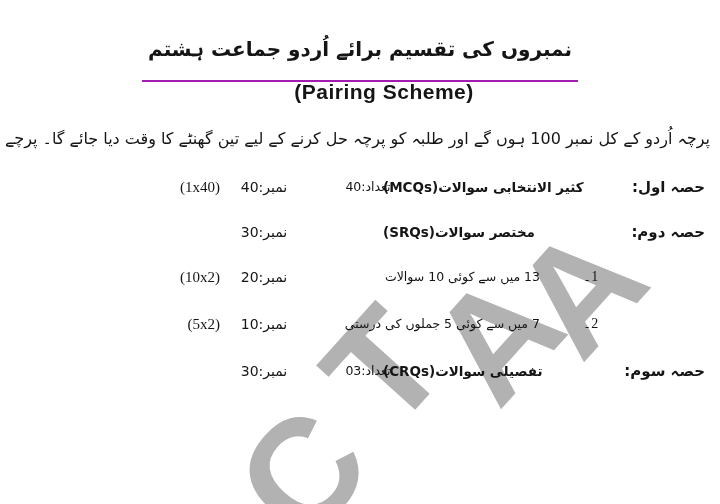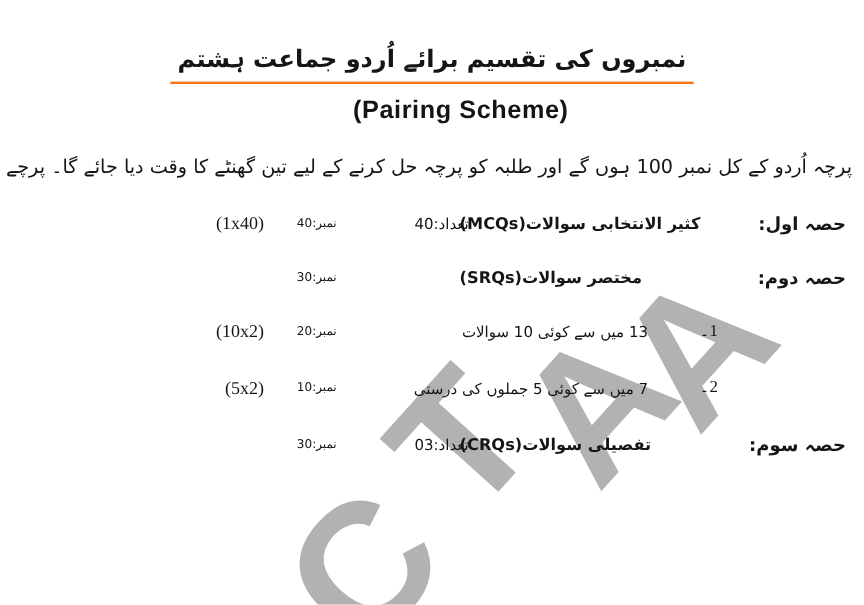--- a/index.html
+++ b/index.html
@@ -17,21 +17,21 @@
   .w1{left:338px;top:292px;}
   .w2{left:442px;top:262px;}
   .w3{left:525px;top:215px;}
   
   .content{position:absolute;inset:0;z-index:1;}
   .center{position:absolute;left:0;right:0;text-align:center;}
   .title-wrap{top:34px;}
   .doc-title{
     display:inline-block;direction:rtl;font-family:"DejaVu Sans",sans-serif;
     font-weight:bold;font-size:20px;line-height:30px;
-    padding:0 6px 4px 6px;border-bottom:2px solid #f97316;
+    padding:0 6px 16px 6px;border-bottom:2px solid #a21caf;
   }
   .subtitle-wrap{top:79px;padding-left:48px;}
   .doc-subtitle{
     display:inline-block;font-family:"Liberation Sans",sans-serif;
     font-weight:bold;font-size:21px;line-height:26px;letter-spacing:.5px;
   }
   .intro{
     position:absolute;top:127px;right:10px;direction:rtl;white-space:nowrap;
     font-family:"DejaVu Sans",sans-serif;font-size:16px;line-height:24px;
   }
@@ -53,21 +53,21 @@
   .c-desc{
     right:180px;width:244px;direction:rtl;text-align:right;
     font-family:"DejaVu Sans",sans-serif;font-size:12.5px;
   }
   .c-count{
     left:329px;width:78px;text-align:center;direction:rtl;
     font-family:"DejaVu Sans",sans-serif;font-size:12.5px;
   }
   .c-marks{
     left:233px;width:62px;text-align:center;direction:rtl;
-    font-family:"DejaVu Sans",sans-serif;font-size:10px;
+    font-family:"DejaVu Sans",sans-serif;font-size:14px;
   }
   .c-formula{
     left:140px;width:80px;text-align:right;
     font-family:"Liberation Serif",serif;font-size:15px;
   }
 </style>
 </head>
 <body>
 
 <div class="page">

